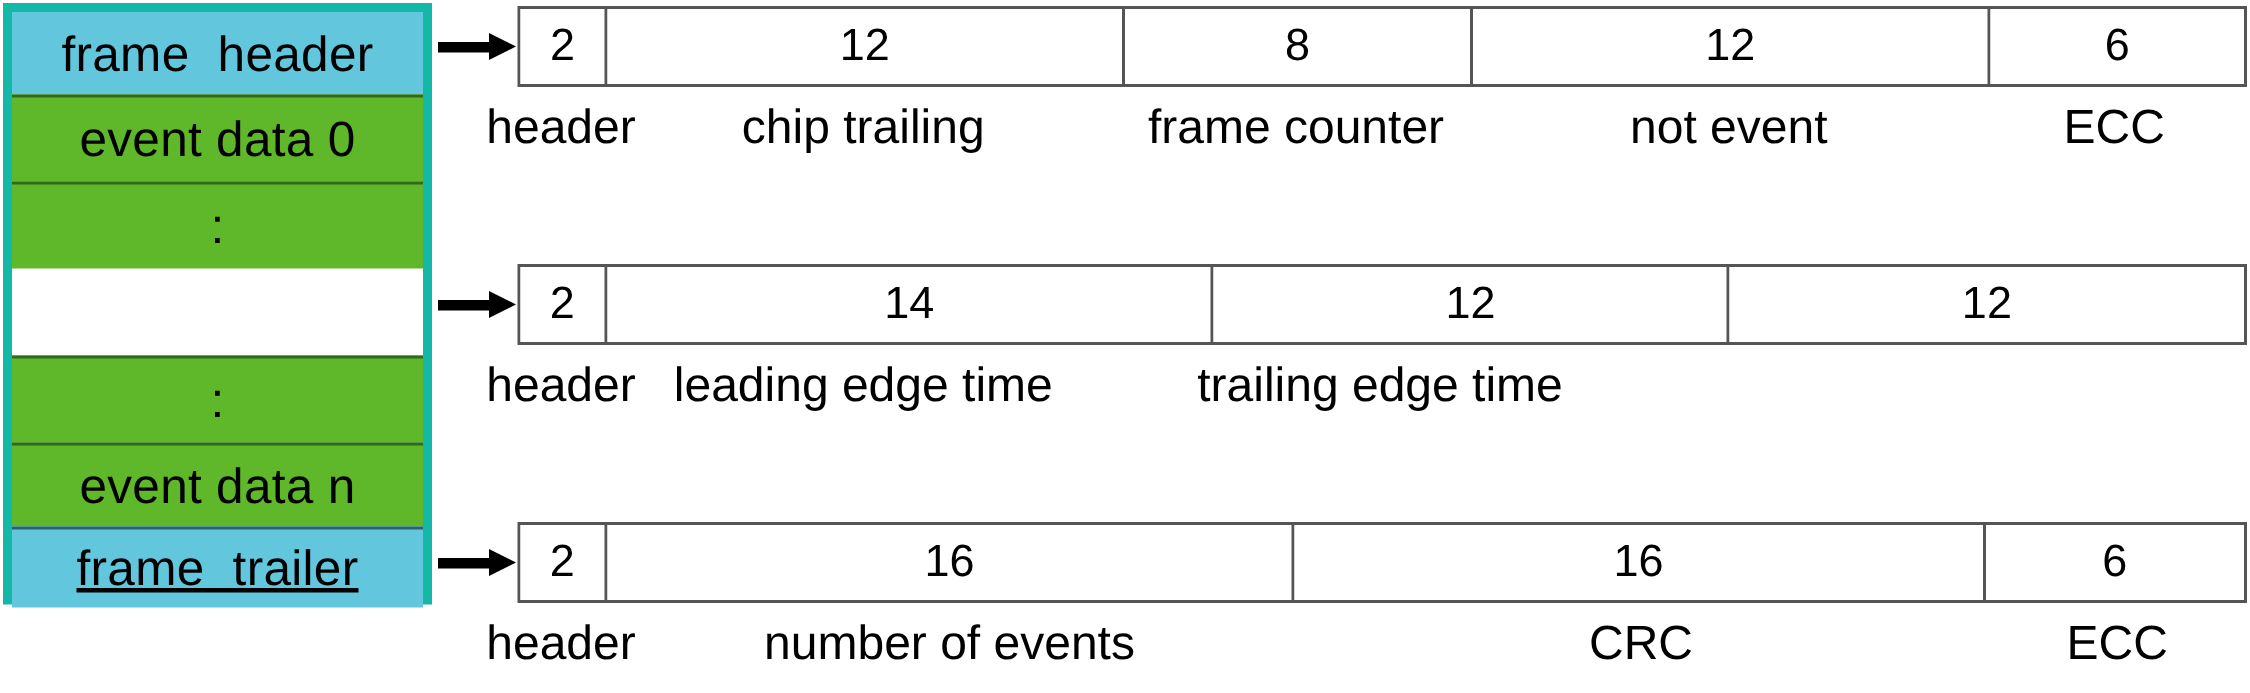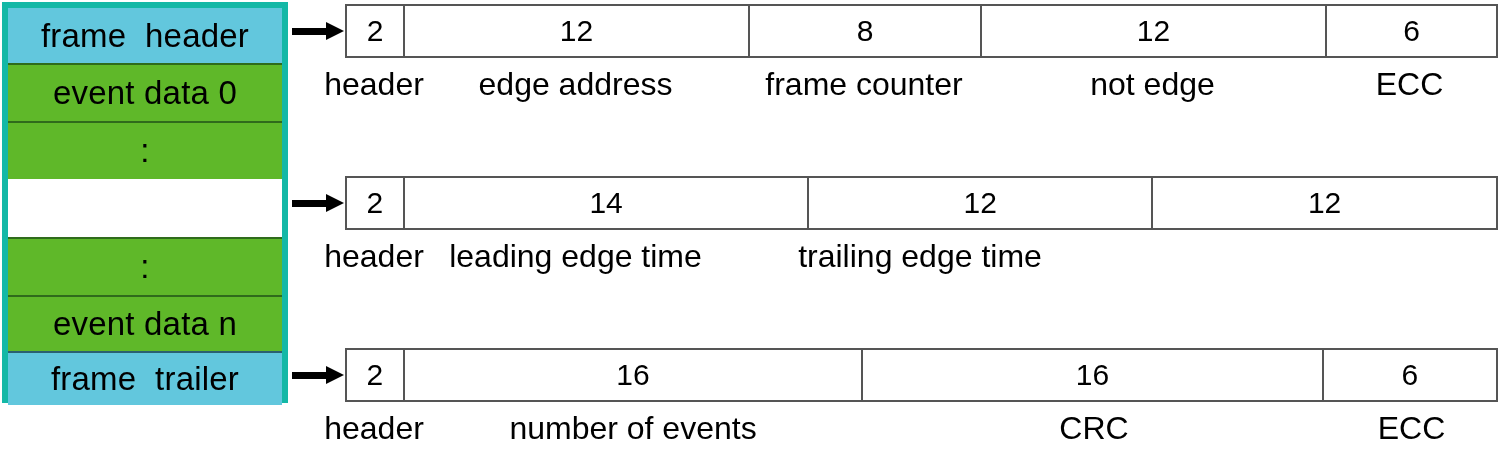--- a/index.html
+++ b/index.html
@@ -37,21 +37,21 @@
     align-items: center;
     justify-content: center;
     font-size: 33px;
     color: #000000;
     letter-spacing: 0.2px;
     white-space: pre;
   }
   .frame-row.blue  { background: #62c7dd; }
   .frame-row.green { background: #5fb829; }
   .frame-row.sep-top { border-top: 2px solid #2f6b1b; }
-  .frame-row.sep-top-dark { border-top: 2px solid #2a6070; }
+  .frame-row.sep-top-dark { border-top: 2px solid #2a6070; text-decoration: underline; }
 
   
   .arrow {
     position: absolute;
     height: 18px;
   }
   .arrow .shaft {
     position: absolute;
     left: 0;
     top: 6px;
@@ -132,23 +132,23 @@
 
   <div class="bitrow" style="left:345px; top:4px; width:1153px; height:54px;">
     <div class="bitcell" style="width:58px;">2</div>
     <div class="bitcell" style="width:345px;">12</div>
     <div class="bitcell" style="width:232px;">8</div>
     <div class="bitcell" style="width:345px;">12</div>
     <div class="bitcell" style="width:169px;">6</div>
   </div>
   <div class="labelrow" style="left:345px; top:66px; width:1153px; height:44px;">
     <div class="labelcell" style="width:58px;">header</div>
-    <div class="labelcell" style="width:345px;">edge address</div>
+    <div class="labelcell" style="width:345px;">chip trailing</div>
     <div class="labelcell" style="width:232px;">frame counter</div>
-    <div class="labelcell" style="width:345px;">not edge</div>
+    <div class="labelcell" style="width:345px;">not event</div>
     <div class="labelcell" style="width:169px;">ECC</div>
   </div>
 
   <div class="bitrow" style="left:345px; top:176px; width:1153px; height:54px;">
     <div class="bitcell" style="width:58px;">2</div>
     <div class="bitcell" style="width:406px;">14</div>
     <div class="bitcell" style="width:345px;">12</div>
     <div class="bitcell" style="width:344px;">12</div>
   </div>
   <div class="labelrow" style="left:345px; top:238px; width:1153px; height:44px;">

